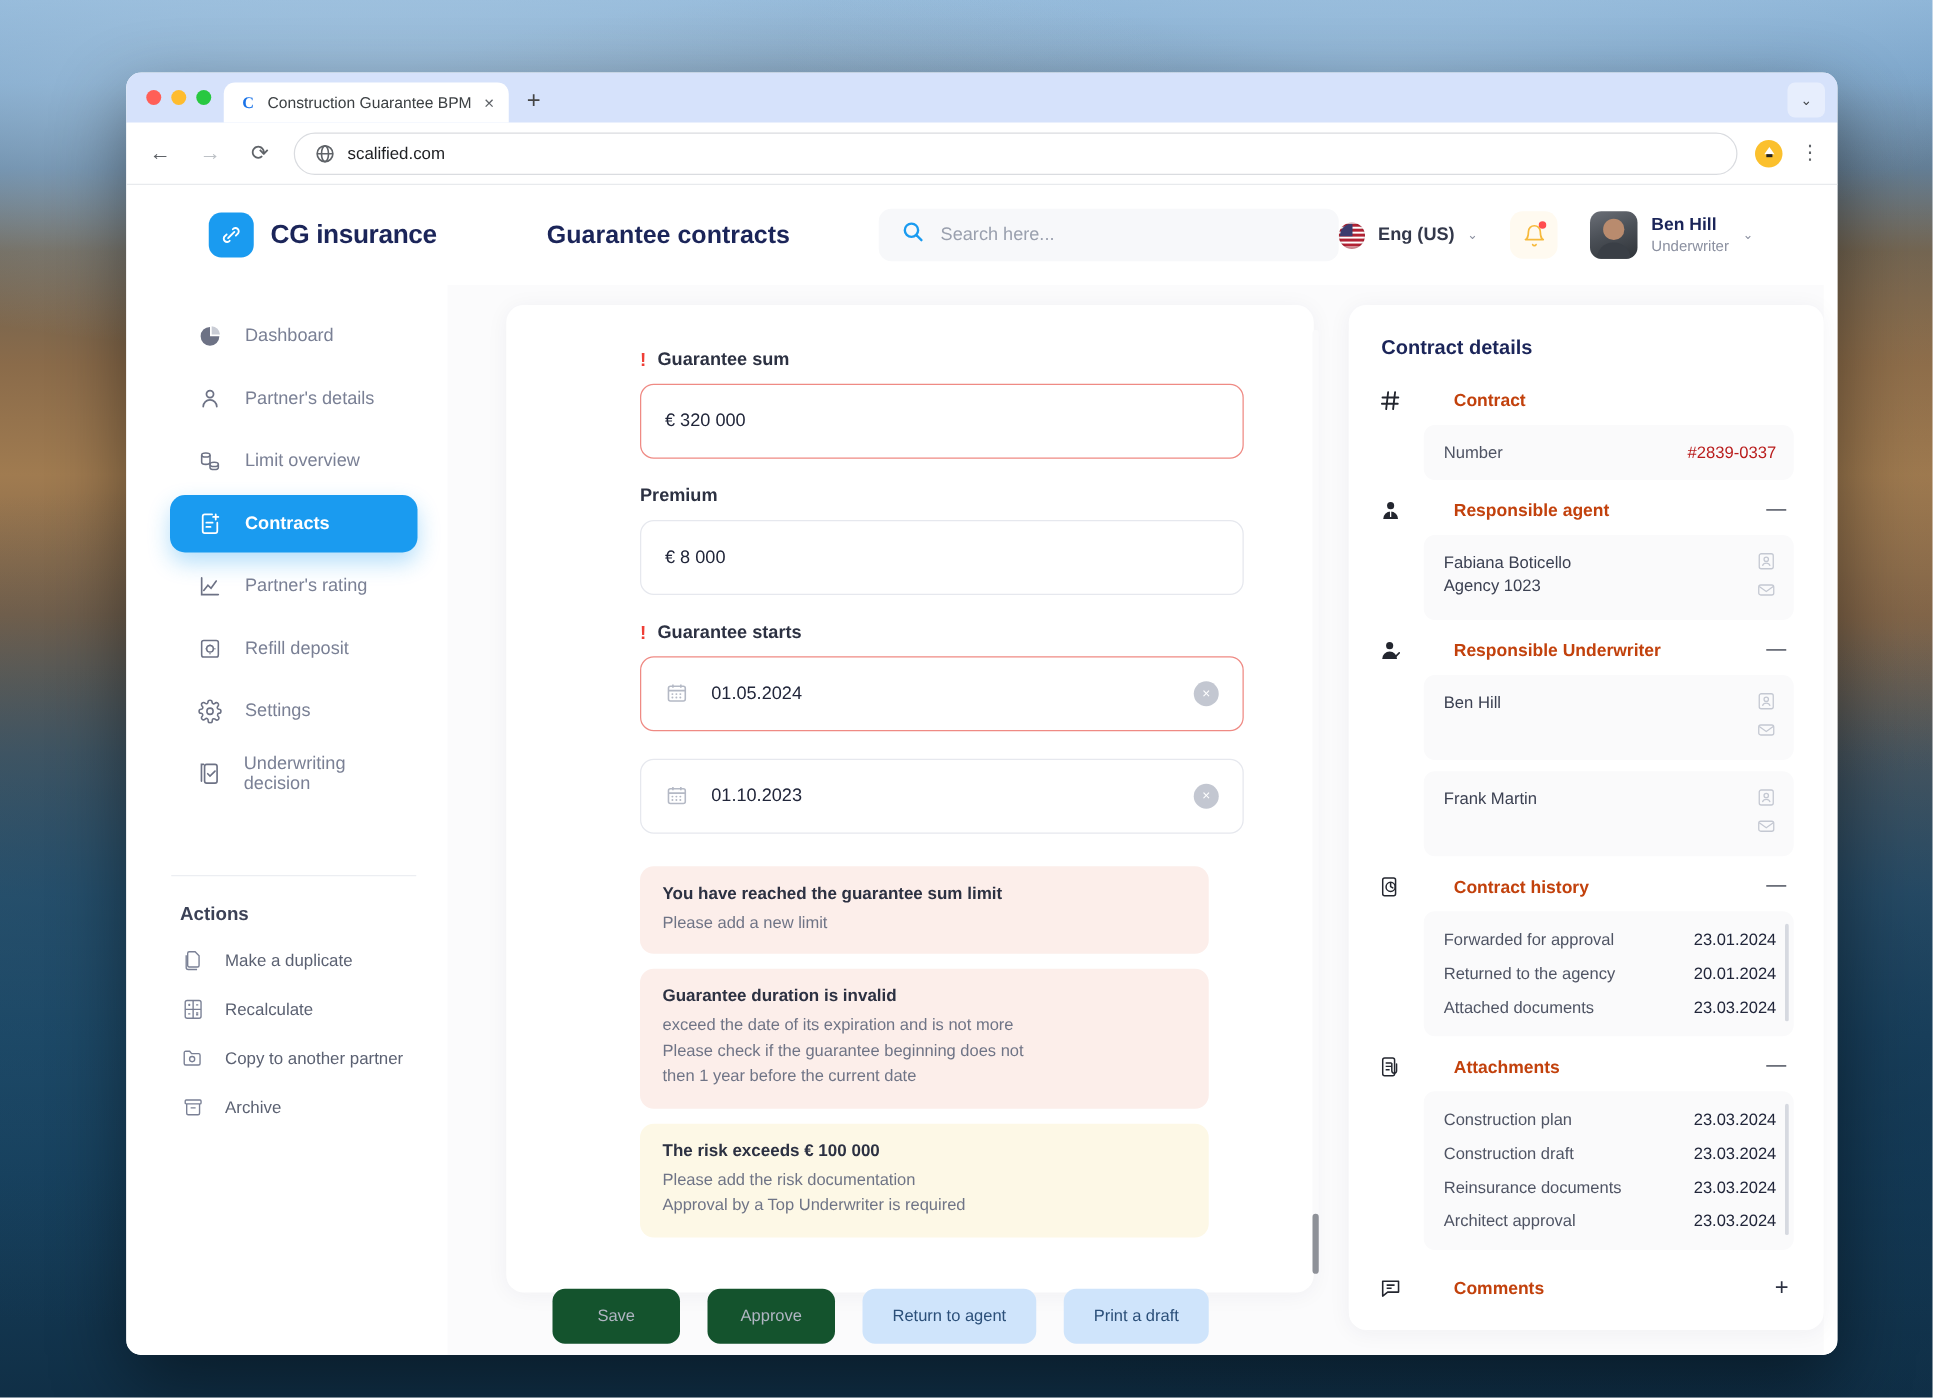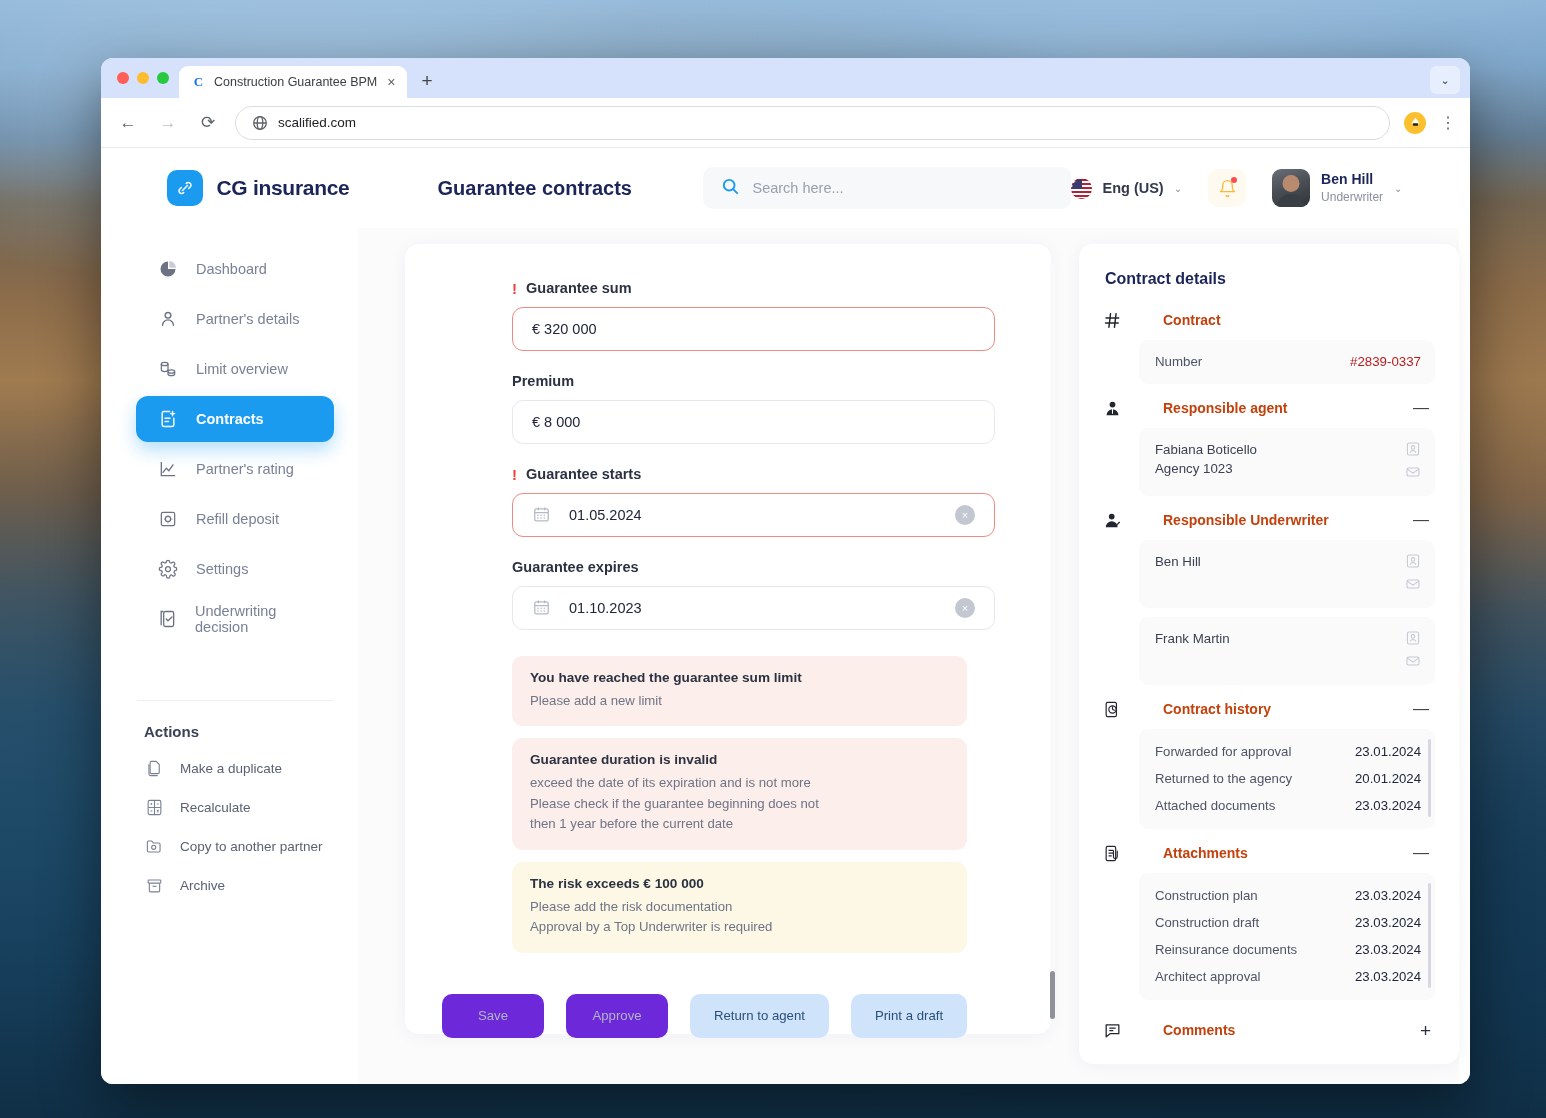--- a/index.html
+++ b/index.html
@@ -227,21 +227,21 @@
   }
   .form-inner { padding: 0 56px 0 107px; }
   .field { margin-bottom: 22px; }
   .field-label {
     display: flex; align-items: center; gap: 9px;
     font-size: 14.5px; font-weight: bold; color: #2c3142;
     margin-bottom: 11px;
   }
   .req { color: #ef3e36; font-weight: bold; font-size: 15px; line-height: 1; }
   .input {
-    height: 44px; border: 1px solid #e6e8ee; border-radius: 11px;
+    height: 60px; border: 1px solid #e6e8ee; border-radius: 11px;
     display: flex; align-items: center; padding: 0 19px;
     font-size: 14.5px; color: #21263a;
     background: #fff;
   }
   .input.error { border-color: #ef8a84; }
   .input .cal { width: 20px; height: 20px; margin-right: 17px; display: flex; color: #aeb3c0; }
   .input .val { flex: 1; }
   .clear-btn {
     width: 20px; height: 20px; border-radius: 50%;
     background: #c3c7d1; color: #fff;
@@ -254,21 +254,21 @@
   .alert.cream { background: #fdf8e6; }
   .alert-title { font-size: 13.6px; font-weight: bold; color: #2c3142; margin-bottom: 6px; }
   .alert-line { font-size: 13.2px; color: #6f7486; line-height: 1.55; }
   .btnrow { display: flex; gap: 22px; padding: 41px 0 0 37px; }
   .btn {
     height: 44px; border-radius: 10px; border: 0;
     font-family: inherit; font-size: 13.2px; cursor: pointer;
     display: flex; align-items: center; justify-content: center;
     padding: 0 24px; min-width: 102px;
   }
-  .btn.ghost { background: #6d28d9; color: #b0b5c2; }
+  .btn.ghost { background: #14532d; color: #b0b5c2; }
   .btn.soft { background: #cfe4fb; color: #2b4f79; }
   .form-scroll {
     position: absolute; right: -4px; top: 20px;
     width: 5px; height: 755px; background: #fafafb; border-radius: 3px;
   }
   .form-scroll .thumb {
     position: absolute; left: 0; bottom: 0;
     width: 5px; height: 48px; background: #8e9198; border-radius: 3px;
   }
 
@@ -580,23 +580,20 @@
                       <path d="M3.5 9.5h17M8 3.2v3.4M16 3.2v3.4"></path>
                       <path d="M7.5 13h.01M11.5 13h.01M15.5 13h.01M7.5 16.5h.01M11.5 16.5h.01M15.5 16.5h.01" stroke-width="2" stroke-linecap="round"></path>
                     </svg>
                 </span>
                 <span class="val">01.05.2024</span>
                 <span class="clear-btn">×</span>
               </div>
             </div>
 
             <div class="field">
-              <div class="field-label">
-                <span>Guarantee expires</span>
-              </div>
               <div class="input">
                 <span class="cal">
                   <svg viewBox="0 0 24 24" width="19" height="19" fill="none" stroke="#b4b9c5" stroke-width="1.6">
                       <rect x="3.5" y="5" width="17" height="15" rx="2"></rect>
                       <path d="M3.5 9.5h17M8 3.2v3.4M16 3.2v3.4"></path>
                       <path d="M7.5 13h.01M11.5 13h.01M15.5 13h.01M7.5 16.5h.01M11.5 16.5h.01M15.5 16.5h.01" stroke-width="2" stroke-linecap="round"></path>
                     </svg>
                 </span>
                 <span class="val">01.10.2023</span>
                 <span class="clear-btn">×</span>

